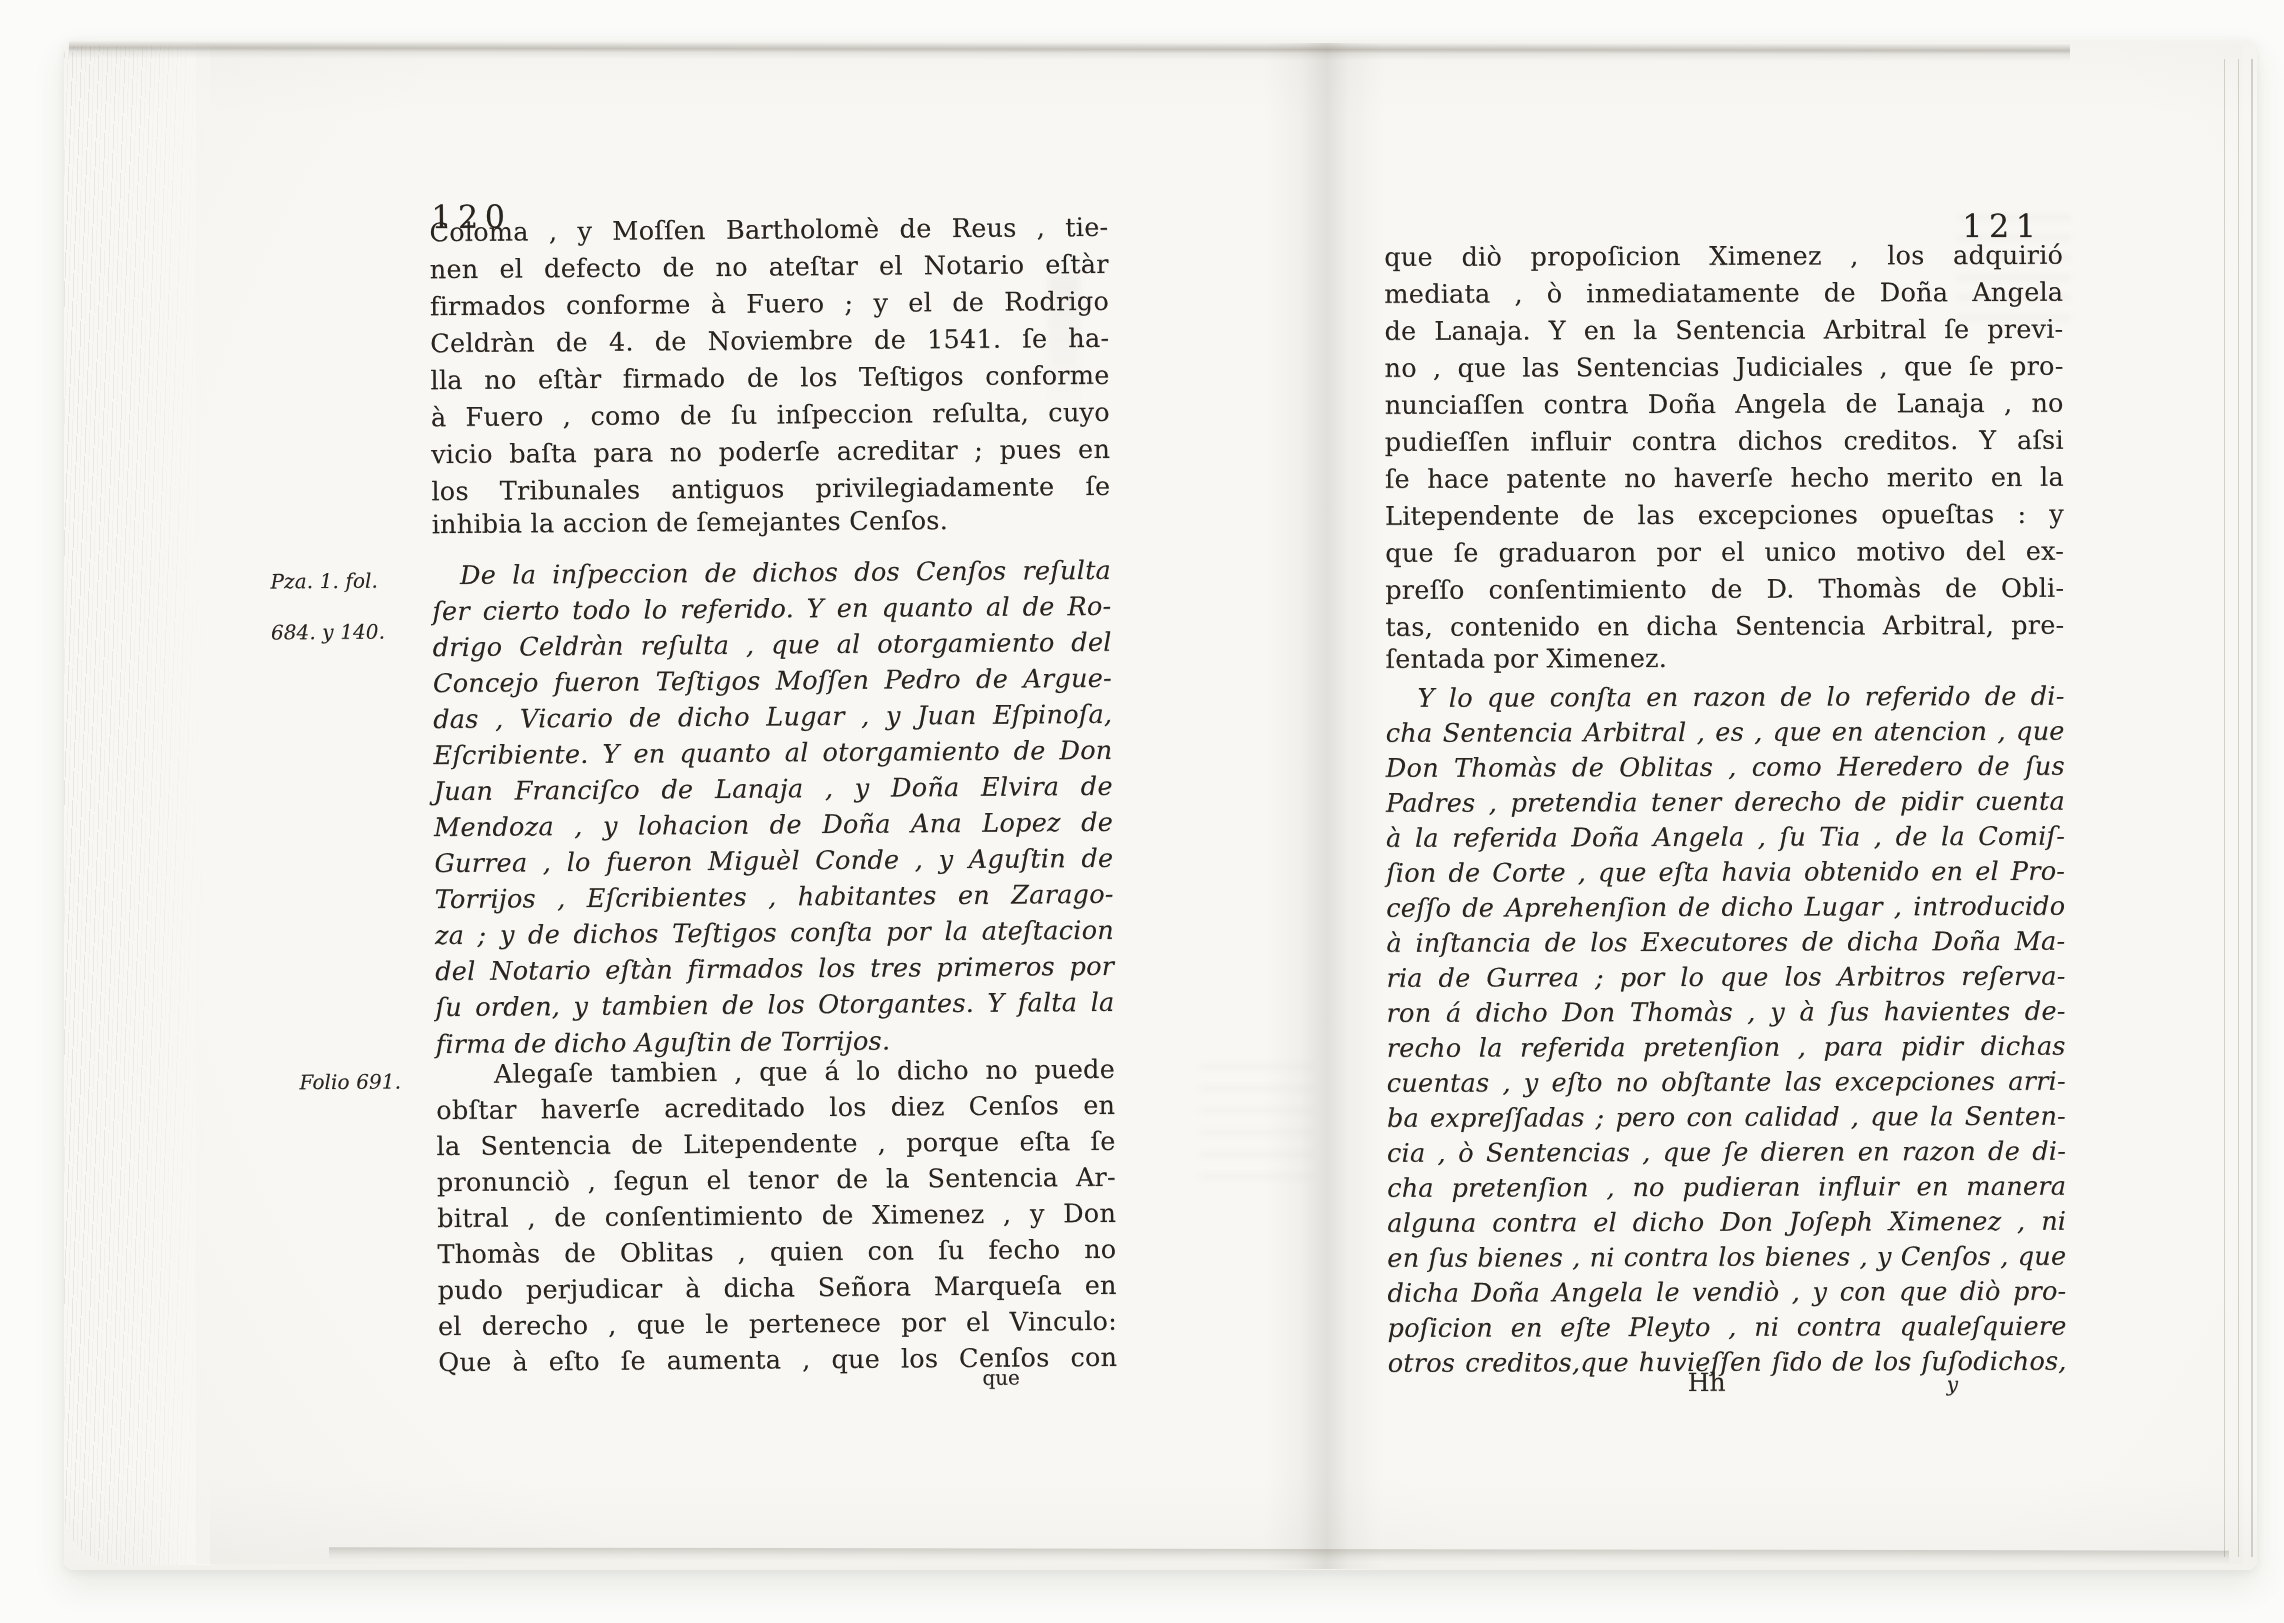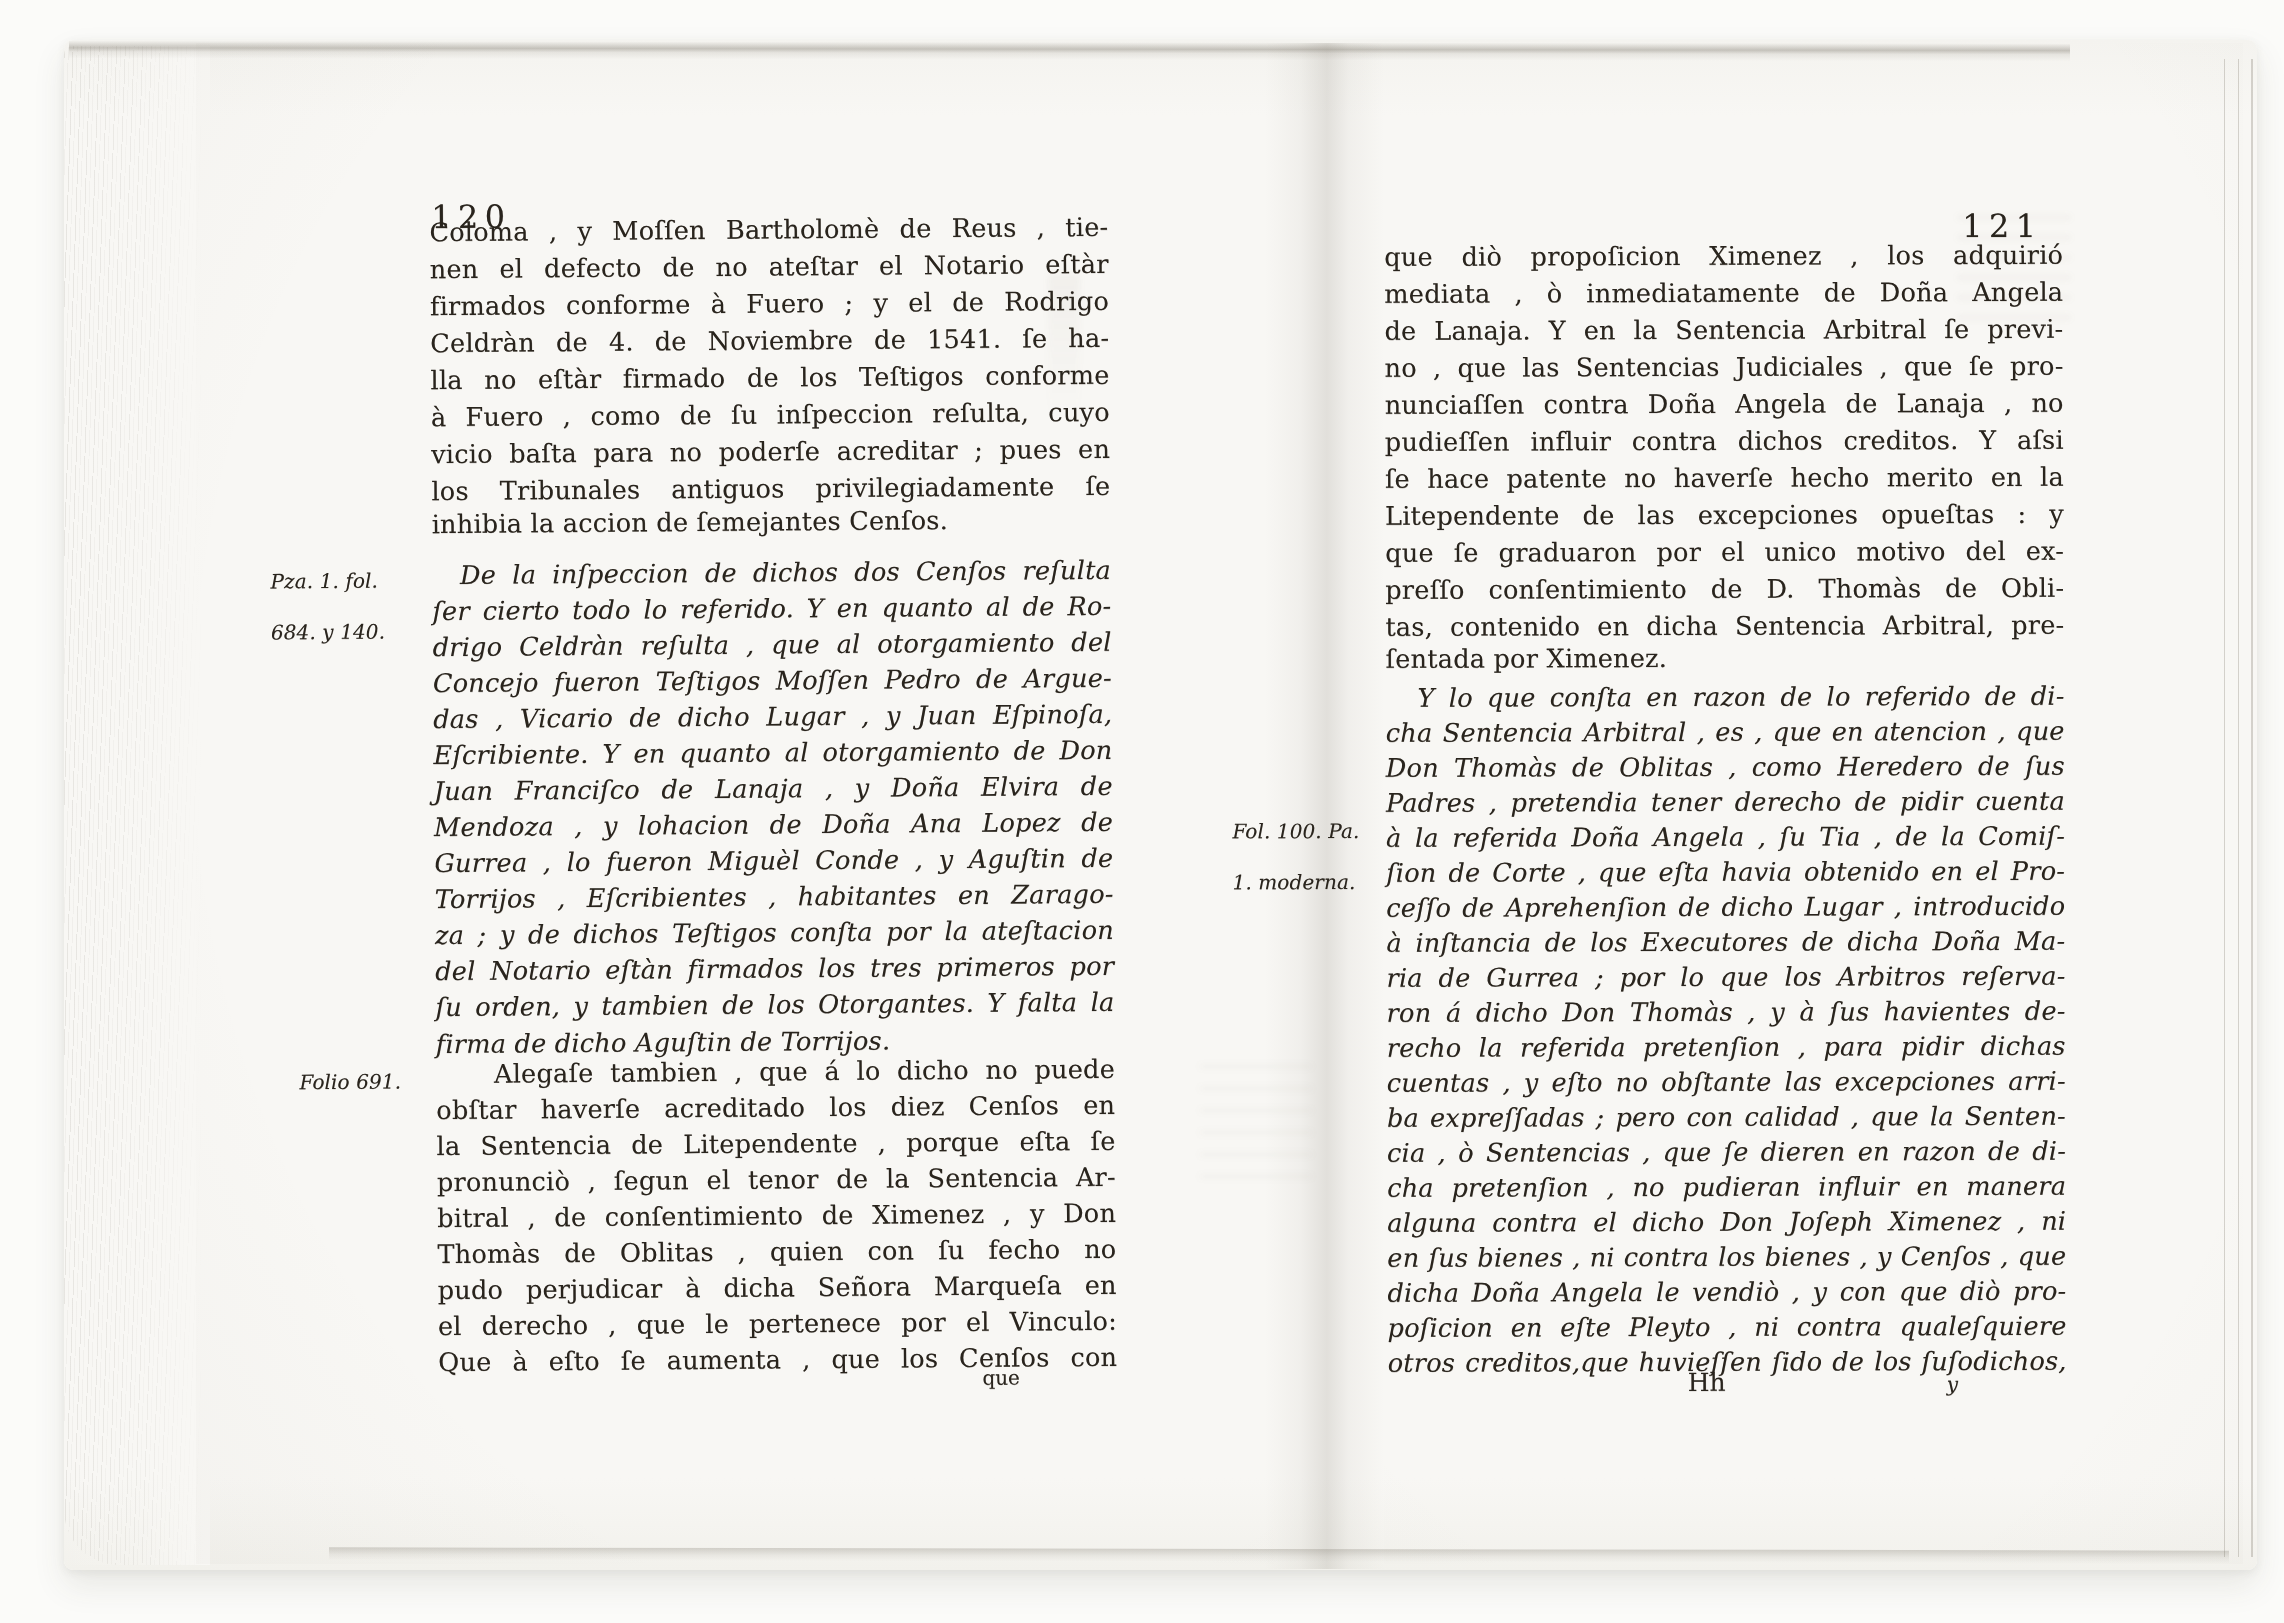--- a/index.html
+++ b/index.html
@@ -129,22 +129,20 @@
 no , que las Sentencias Judiciales , que ſe pro-
 nunciaſſen contra Doña Angela de Lanaja , no
 pudieſſen influir contra dichos creditos. Y aſsi
 ſe hace patente no haverſe hecho merito en la
 Litependente de las excepciones opueſtas : y
 que ſe graduaron por el unico motivo del ex-
 preſſo conſentimiento de D. Thomàs de Obli-
 tas, contenido en dicha Sentencia Arbitral, pre-</div>
     <div class="txt body56 pre lh80" style="left:171px;top:439px;">ſentada por Ximenez.</div>
 
-    <div class="txt note" style="left:17.4px;top:604px;">Fol. 100. Pa.
-1. moderna.</div>
 
     <div class="txt body56 just lh76 it ind70" style="left:171px;top:479px;">Y lo que conſta en razon de lo referido de di-
 cha Sentencia Arbitral , es , que en atencion , que
 Don Thomàs de Oblitas , como Heredero de ſus
 Padres , pretendia tener derecho de pidir cuenta
 à la referida Doña Angela , ſu Tia , de la Comiſ-
 ſion de Corte , que eſta havia obtenido en el Pro-
 ceſſo de Aprehenſion de dicho Lugar , introducido
 à inſtancia de los Executores de dicha Doña Ma-
 ria de Gurrea ; por lo que los Arbitros reſerva-

